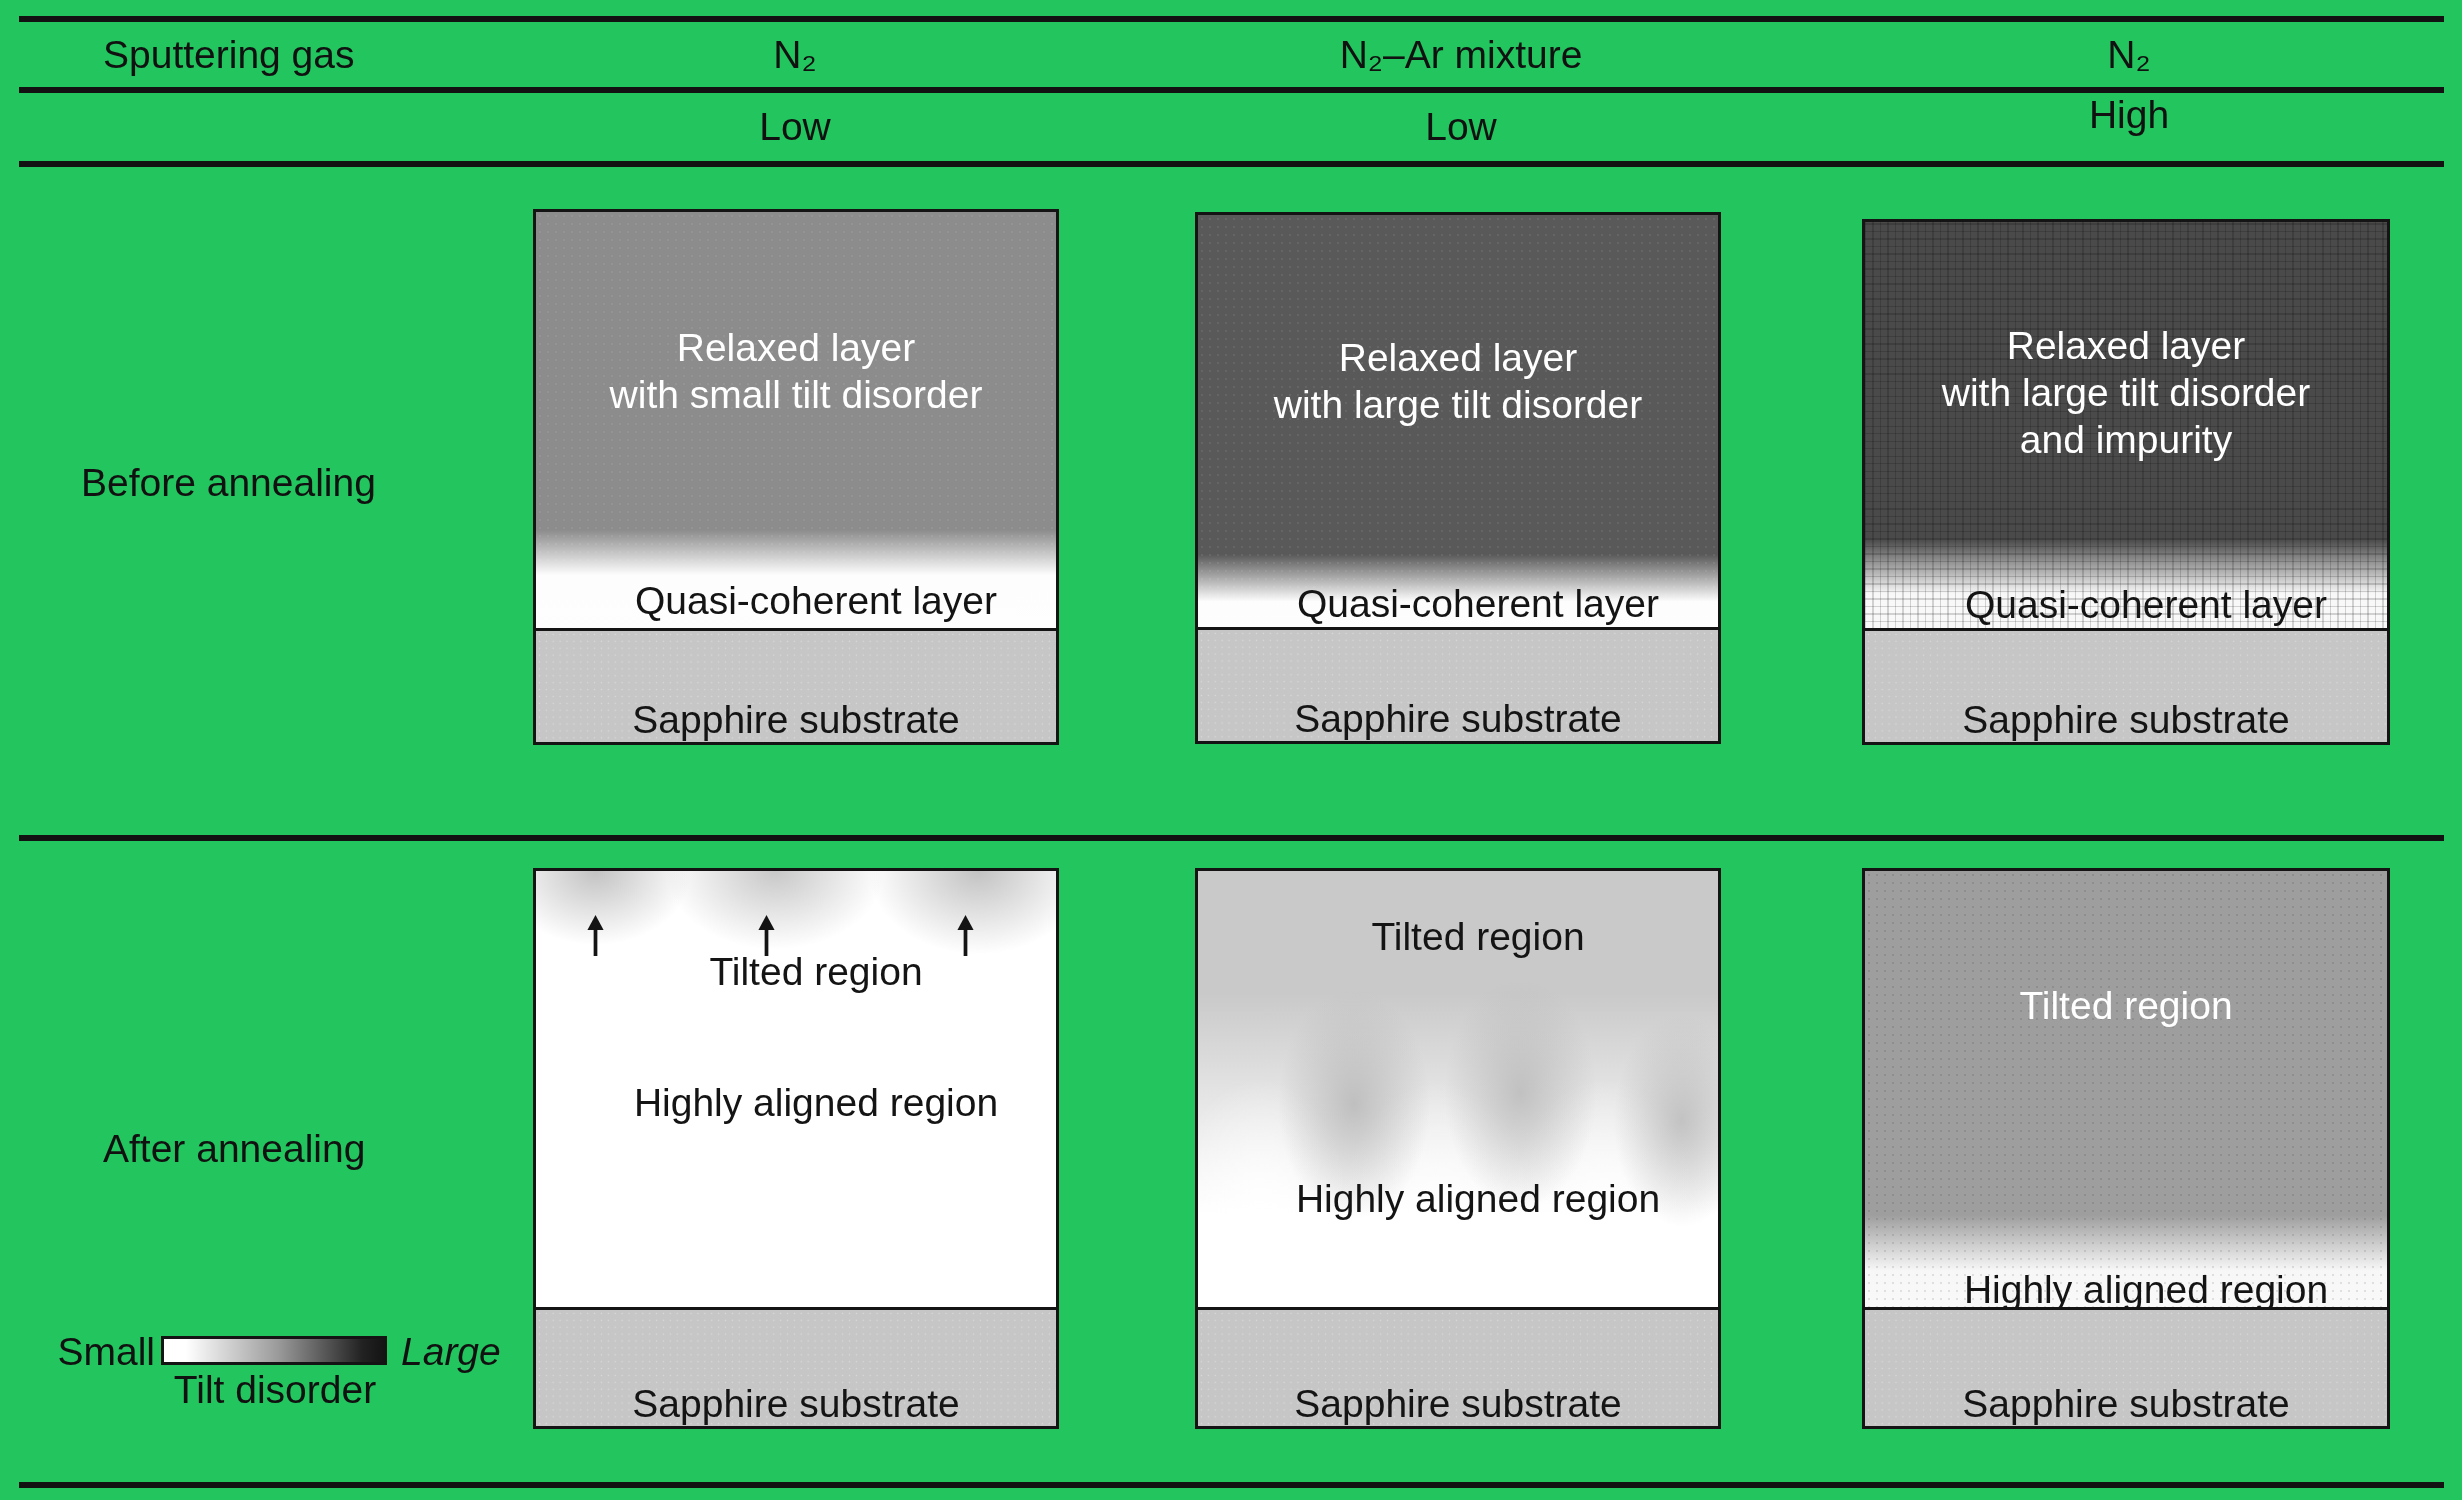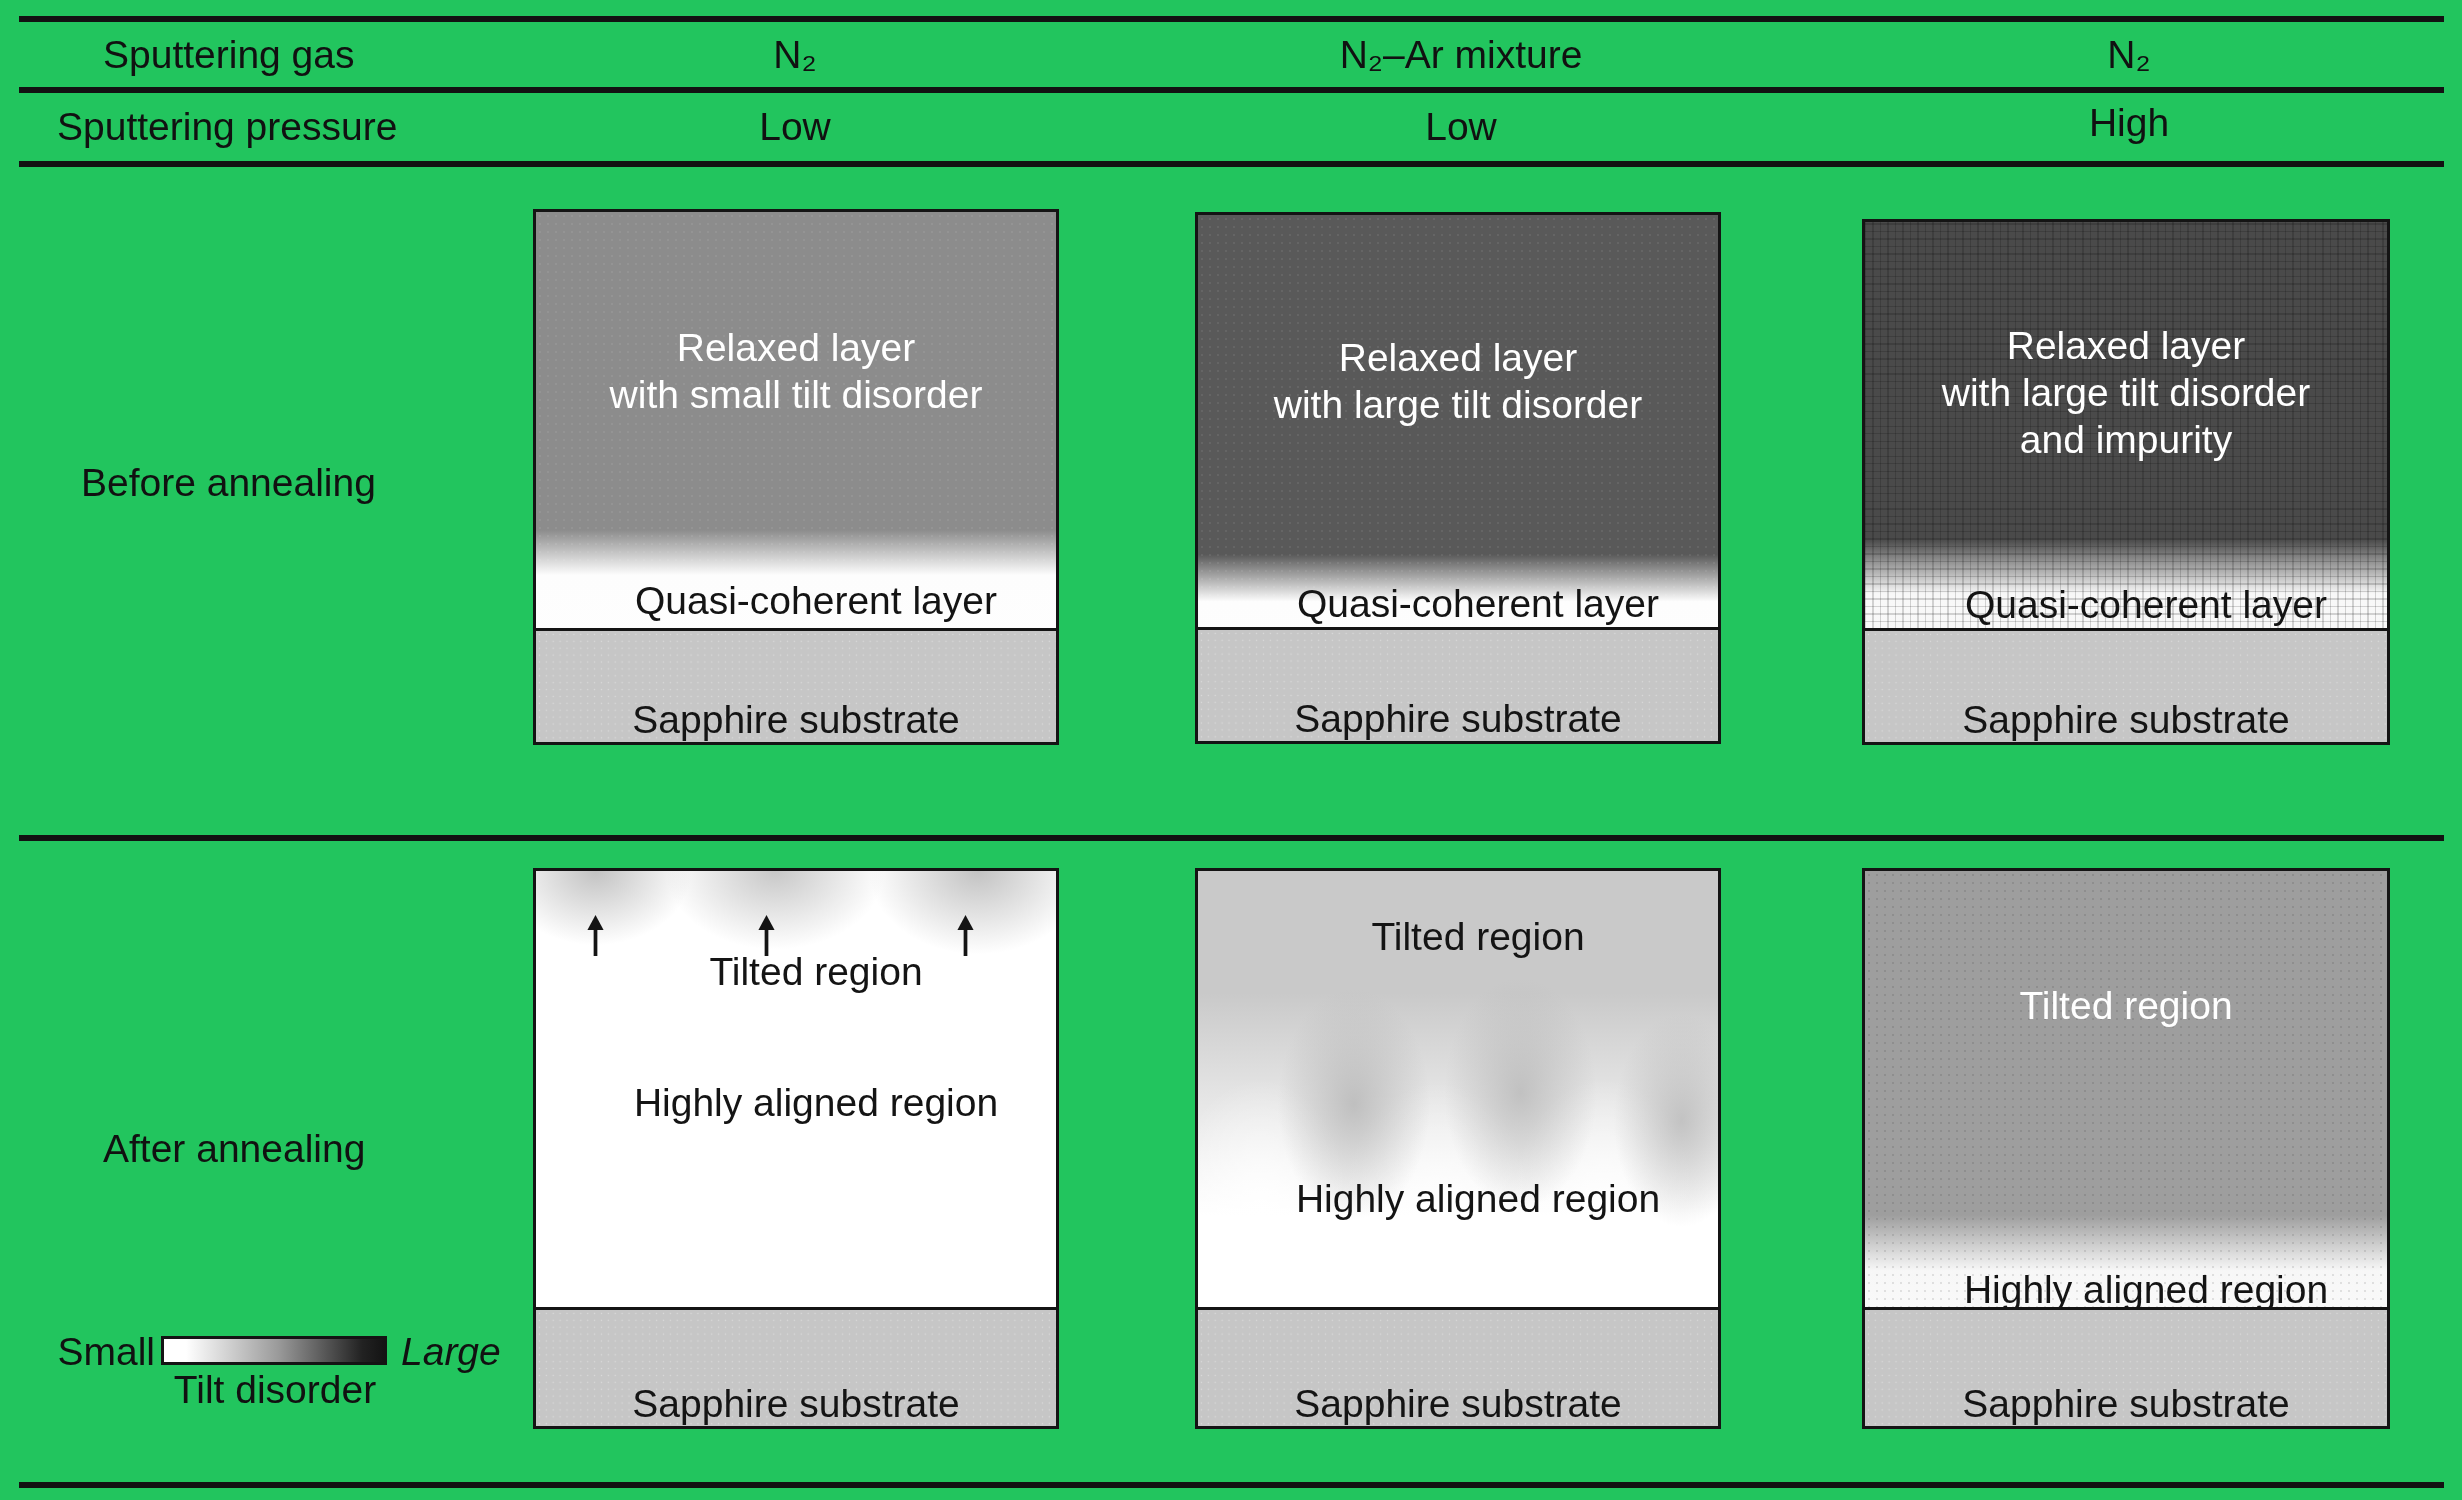--- a/index.html
+++ b/index.html
@@ -97,24 +97,23 @@
   <div class="rule" style="top:87px;"></div>
   <div class="rule" style="top:161px;"></div>
   <div class="rule" style="top:835px;"></div>
   <div class="rule" style="top:1482px;"></div>
 
   <div class="txt" style="left:103px; top:32px;">Sputtering gas</div>
   <div class="txt ctr" style="left:795px; top:32px;">N₂</div>
   <div class="txt ctr" style="left:1461px; top:32px;">N₂–Ar mixture</div>
   <div class="txt ctr" style="left:2129px; top:32px;">N₂</div>
 
-  <div class="txt" style="left:57px; top:104px;">Sputtering pressure</div>
   <div class="txt ctr" style="left:795px; top:104px;">Low</div>
   <div class="txt ctr" style="left:1461px; top:104px;">Low</div>
-  <div class="txt ctr" style="left:2129px; top:100px;">High</div>
+  <div class="txt ctr" style="left:2129px; top:92px;">High</div>
 
   <div class="txt" style="left:81px; top:460px;">Before annealing</div>
   <div class="txt" style="left:103px; top:1126px;">After annealing</div>
 
   <div class="panel" style="left:533px; top:209px; width:526px; height:536px;">
     <div class="film film-b1">
       <div class="film-label white-text" style="top:112px;">Relaxed layer
 with small tilt disorder</div>
       <div class="film-label black-text" style="top:365px;">Quasi-coherent layer</div>
     </div>

